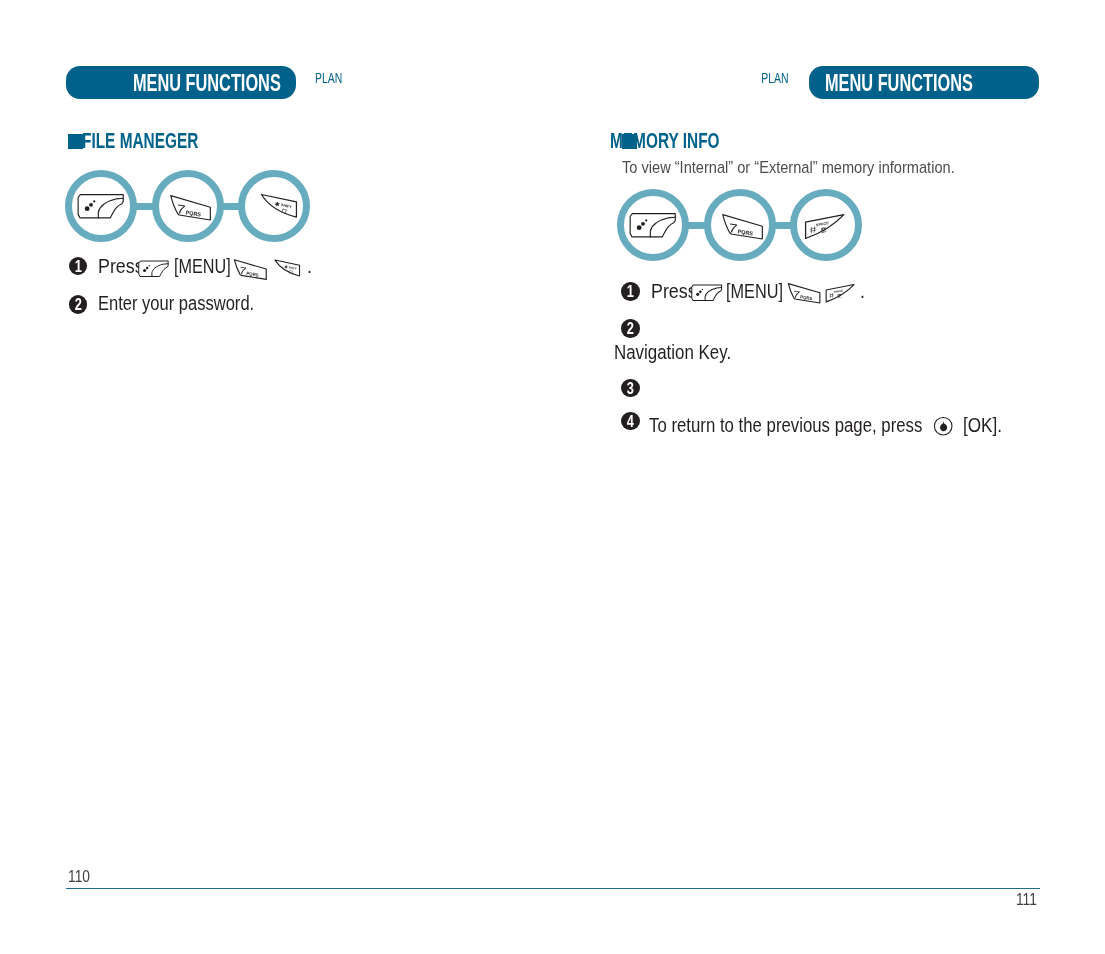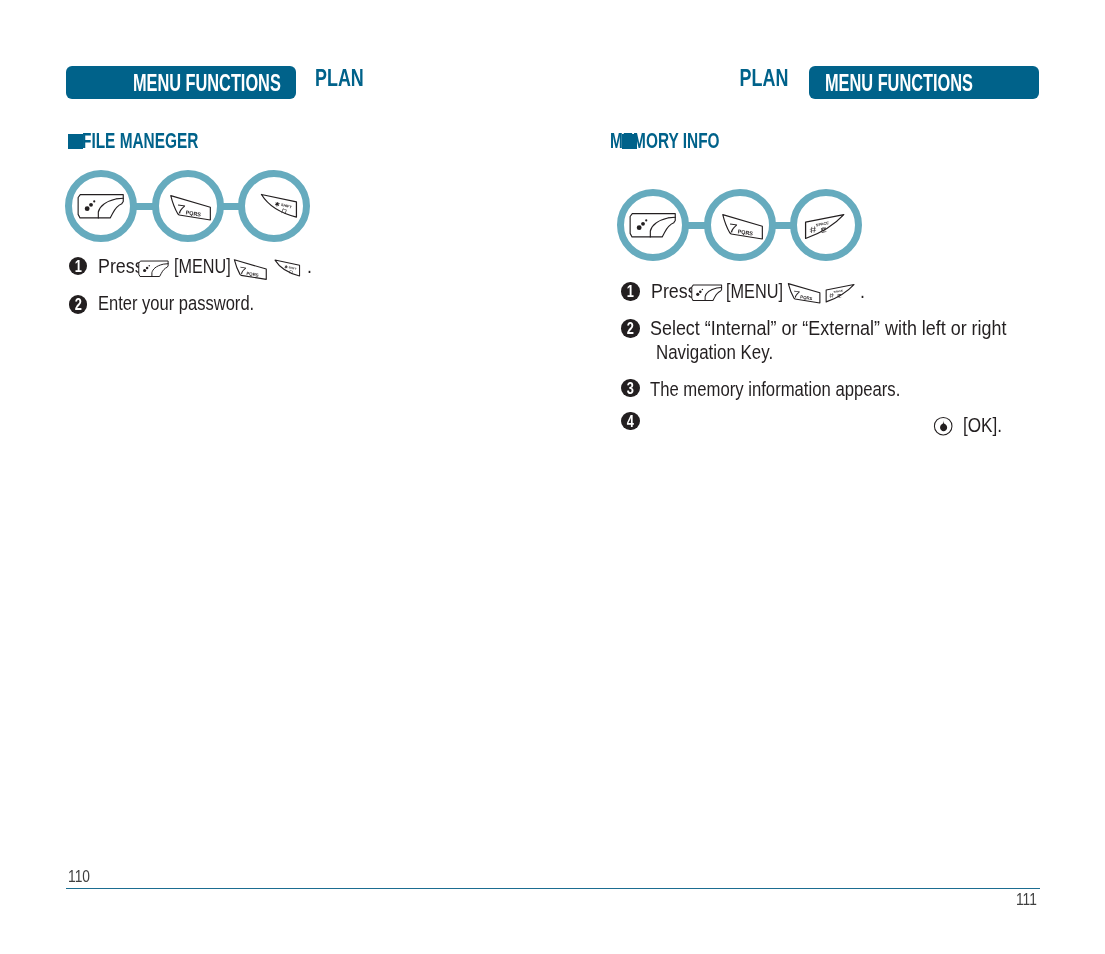--- a/index.html
+++ b/index.html
@@ -6,32 +6,32 @@
   html,body{margin:0;padding:0;}
   body{
     width:1105px;height:954px;background:#ffffff;
     font-family:"Liberation Sans",sans-serif;
     position:relative;overflow:hidden;
   }
   .page{position:absolute;left:0;top:0;width:1105px;height:954px;will-change:transform;}
 
   
   .banner{
-    position:absolute;height:33px;width:230px;border-radius:6px;
+    position:absolute;height:33px;width:230px;border-radius:14px;
     background:#00628a;display:flex;align-items:center;
   }
   .banner.l{justify-content:flex-end;padding-right:15px;box-sizing:border-box;}
   .banner.r{justify-content:flex-start;padding-left:16px;box-sizing:border-box;}
   .banner-label{
     font-size:23.5px;font-weight:bold;color:#ffffff;white-space:nowrap;
     display:block;line-height:23.5px;transform:scaleX(.695);position:relative;top:1.5px;
   }
   .banner.l .banner-label{transform-origin:right center;}
   .banner.r .banner-label{transform-origin:left center;}
-  .plan{position:absolute;color:#00628a;font-size:24px;font-weight:bold;line-height:18.3px;white-space:nowrap;}
+  .plan{position:absolute;color:#00628a;font-size:14px;font-weight:normal;line-height:18.3px;white-space:nowrap;}
   .plan > span{display:block;transform:scaleX(.746);transform-origin:left top;}
   .plan.r > span{transform-origin:right top;}
 
   
   .sec-square{position:absolute;width:15px;height:15px;background:#00628a;}
   .sec-title{position:absolute;color:#00628a;font-size:21.4px;font-weight:bold;line-height:21.4px;white-space:nowrap;}
   .sec-title > span{display:block;transform:scaleX(.72);transform-origin:left top;}
   .sec-sub{position:absolute;color:#4d4d4d;font-size:16.6px;line-height:16.6px;white-space:nowrap;}
   .sec-sub > span{display:block;transform:scaleX(.88);transform-origin:left top;}
 
@@ -172,20 +172,23 @@
 <div class="banner r" style="left:809px;top:66px">
       <span class="banner-label">MENU FUNCTIONS</span>
     </div>
 <div class="plan r" style="right:316.8px;top:69.2px">
       <span>PLAN</span>
     </div>
 <div class="sec-square" style="left:622.1px;top:133.8px"></div>
 <div class="sec-title" style="left:610px;top:130.8px">
       <span>MEMORY INFO</span>
     </div>
+<div class="sec-sub" style="left:622.1px;top:159.9px">
+      <span>To view “Internal” or “External” memory information.</span>
+    </div>
 <div class="bar" style="left:686px;top:222px;width:21px"></div>
 <div class="bar" style="left:772px;top:222px;width:21px"></div>
 <div class="circ" style="left:617px;top:189px">
       <svg style="left:4.2px;top:16.4px" width="49.4" height="26.6" viewBox="0 0 100 56">
 <g fill="#ffffff" stroke="#231f20" stroke-width="2.4" stroke-linejoin="round" stroke-linecap="round">
 <path d="M7 3.5 L2.5 9.5 L2.5 45 L6.5 52.5 L70 52.5 L75 43 C81 31.5 87 25.5 94.5 22.5 L97.5 18 L97.5 3.5 Z"></path>
 <path fill="none" d="M45 52.5 L45 40 C47.5 29.5 57 18.5 82 12.5 L97.5 11"></path>
 </g>
 <g fill="#231f20" stroke="none">
 <circle cx="21.5" cy="33.0" r="5.1"></circle>
@@ -261,34 +264,31 @@
 <text x="42" y="51" font-size="14" font-weight="bold" textLength="14" lengthAdjust="spacingAndGlyphs">空</text>
 </g>
       </svg>
     </span>
 <div class="step-line" style="left:859.5px;top:281.1px">
       <span class="sx"><span>.</span></span>
     </div>
 <div class="bullet" style="left:621.4px;top:319.3px">
       <span>2</span>
     </div>
-<div class="step-line" style="left:650px;top:318.0px">
-      <span class="sx" style="transform:scaleX(0.874)"><span>Select “Internal” or “External” with left or right</span></span>
-    </div>
-<div class="step-line" style="left:656px;top:342.2px">
+<div class="step-line" style="left:614px;top:342.2px">
       <span class="sx" style="transform:scaleX(0.8242)"><span>Navigation Key.</span></span>
     </div>
 <div class="bullet" style="left:621.4px;top:378.6px">
       <span>3</span>
     </div>
-<div class="step-line" style="left:650px;top:379.0px">
-      <span class="sx" style="transform:scaleX(0.8136)"><span>The memory information appears.</span></span>
-    </div>
 <div class="bullet" style="left:621.4px;top:411.6px">
       <span>4</span>
+    </div>
+<div class="step-line" style="left:649px;top:415.0px">
+      <span class="sx" style="transform:scaleX(0.8188)"><span>To return to the previous page, press </span></span>
     </div>
 <span class="ikabs" style="left:933.0px;top:415.9px;width:20.4px;height:20.4px">
       <svg style="left:0;top:0" width="20.4" height="20.4" viewBox="0 0 50 50">
 <circle cx="25" cy="25" r="21.5" fill="#ffffff" stroke="#231f20" stroke-width="2.6"></circle>
 <path fill="#231f20" d="M25.2 7.5 C26.4 12.2 25.6 15.8 24.3 18.6 C20.4 20.3 17.3 23.8 17.3 28.1 C17.3 33.1 21.2 37.2 26.0 37.2 C30.8 37.2 34.7 33.1 34.7 28.1 C34.7 23.0 30.7 19.6 26.8 18.2 C26.0 14.6 26.1 11.0 25.2 7.5 Z"></path>
 </svg>
     </span>
 <div class="step-line" style="left:963px;top:415.0px">
       <span class="sx" style="transform:scaleX(0.8363)"><span> [OK].</span></span>
     </div>

